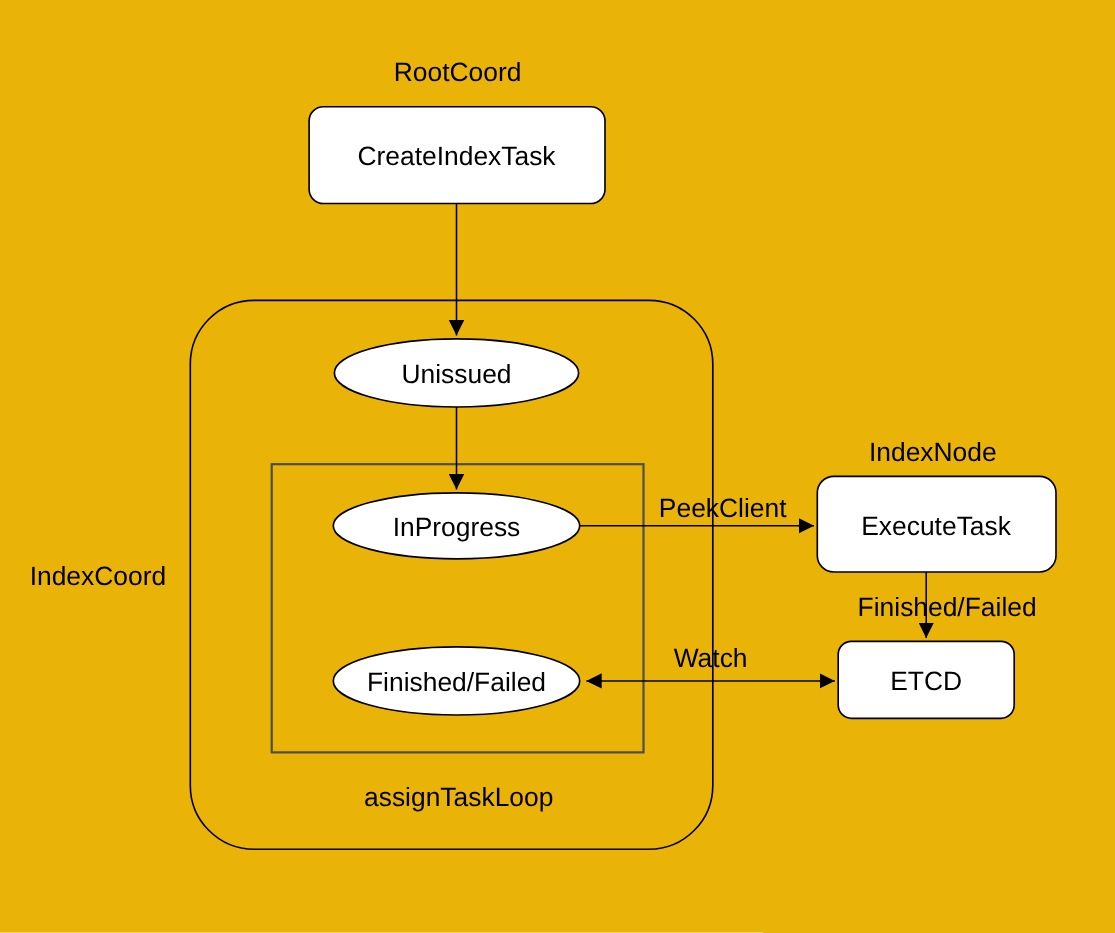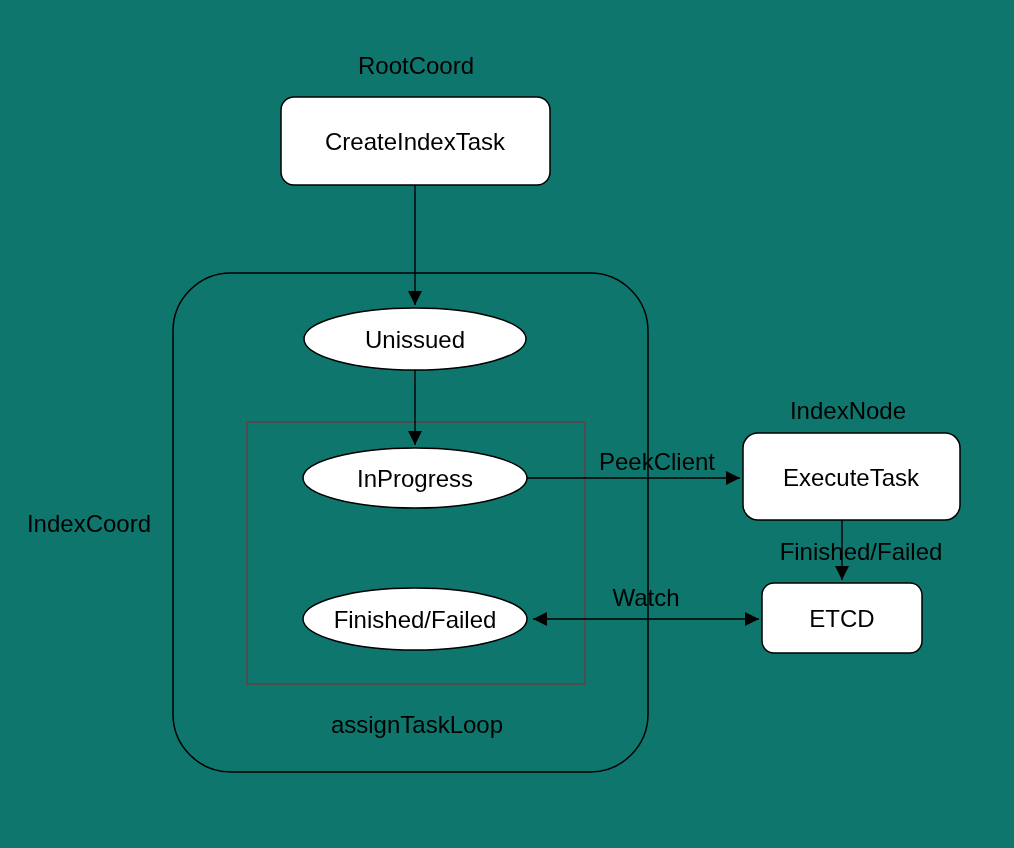--- a/index.html
+++ b/index.html
@@ -4,21 +4,21 @@
 <style>
   html, body {
     margin: 0;
     padding: 0;
     background: #ffffff;
   }
   .canvas {
     position: relative;
     width: 1014px;
     height: 848px;
-    background: #0f766e;
+    background: #eab308;
     overflow: hidden;
     font-family: "Liberation Sans", sans-serif;
   }
   svg {
     display: block;
   }
   .shape {
     fill: #ffffff;
     stroke: #000000;
     stroke-width: 1.5;

